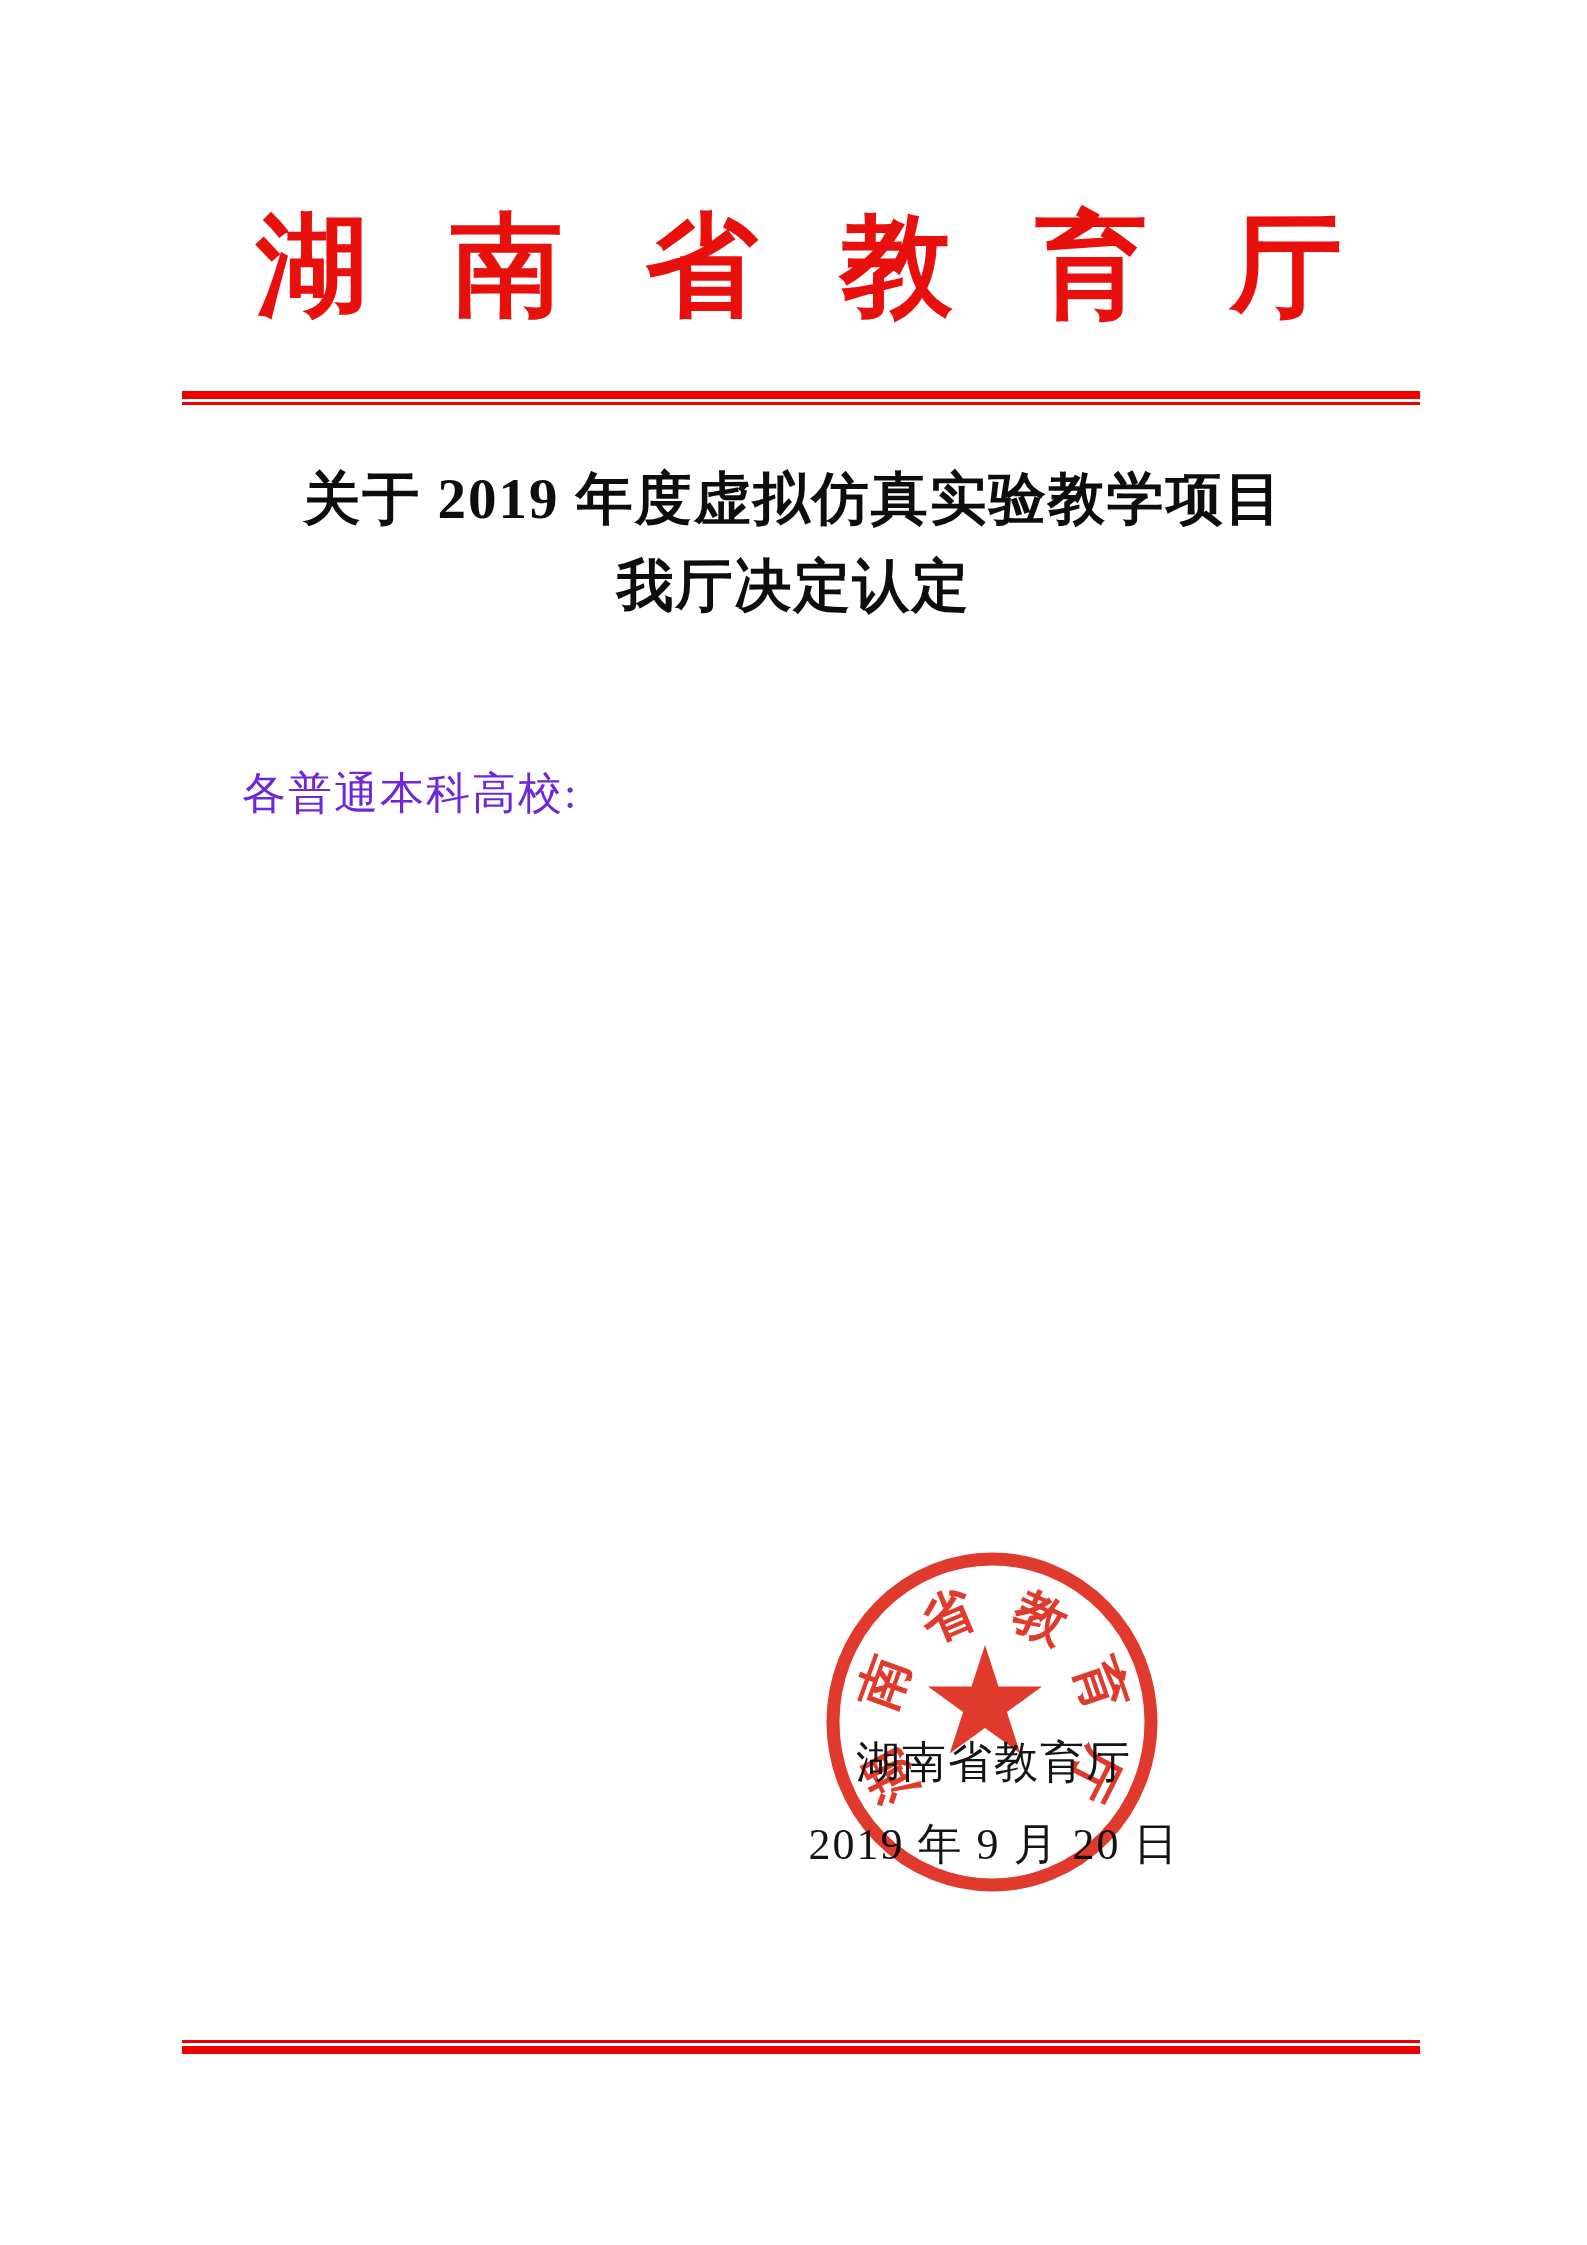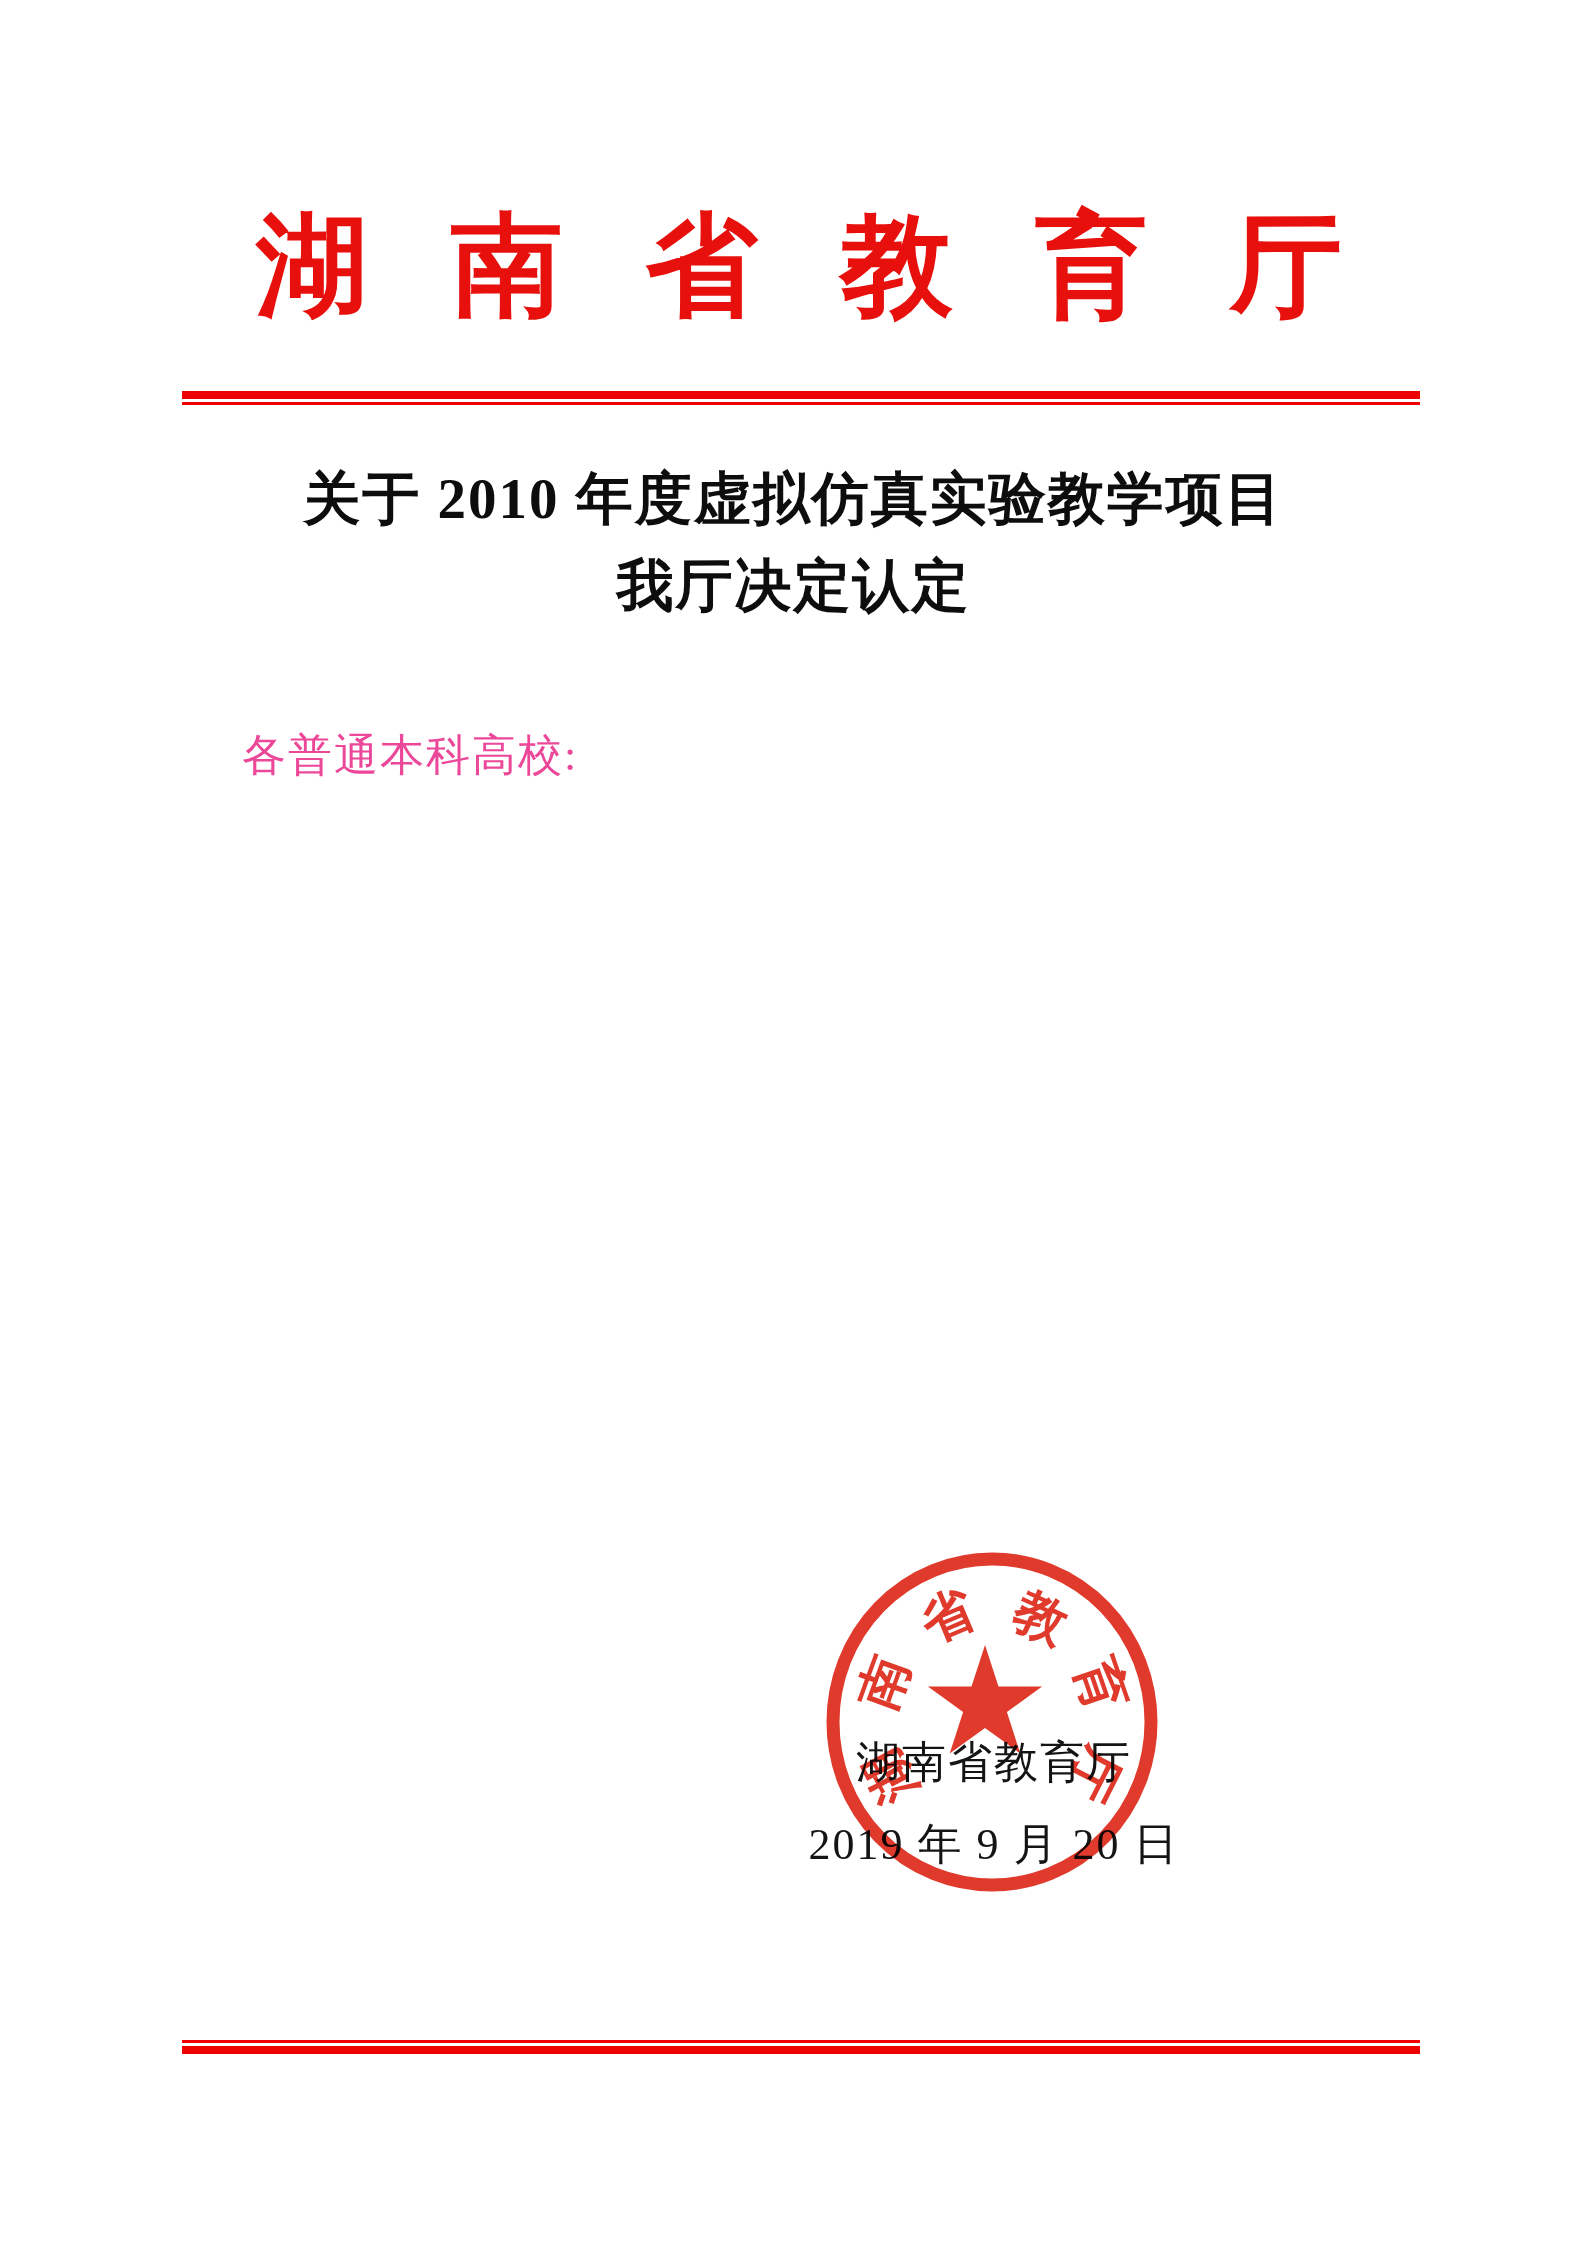--- a/index.html
+++ b/index.html
@@ -29,22 +29,22 @@
   
   .doc-title{
     position:absolute;left:0;top:455px;width:1587px;
     text-align:center;color:#0d0d0d;
     font-size:57px;line-height:87px;font-weight:bold;
     letter-spacing:2px;
   }
   .doc-title .t-line{display:block;}
   
   .body-text{
-    position:absolute;left:242px;top:715px;width:1118px;
-    color:#ec4899;
+    position:absolute;left:242px;top:753px;width:1118px;
+    color:#6d28d9;
     font-size:44px;line-height:81px;
     text-align:justify;letter-spacing:2px;
   }
   .body-text p{margin:0;}
   .body-text p.indent{text-indent:2em;}
   .body-text p.para-space{margin-top:10px;}
   
   .signature{
     position:absolute;left:759px;top:1722px;width:470px;
     text-align:center;color:#141414;
@@ -76,21 +76,21 @@
     <span>厅</span>
   </div>
 
   <div class="rule rule-top">
     <div class="thick"></div>
     <div class="gap"></div>
     <div class="thin"></div>
   </div>
 
   <div class="doc-title">
-    <span class="t-line">关于 2010 年度虚拟仿真实验教学项目</span>
+    <span class="t-line">关于 2019 年度虚拟仿真实验教学项目</span>
     <span class="t-line">我厅决定认定</span>
   </div>
 
   <div class="body-text">
     <p>各普通本科高校:</p>
   </div>
 
   <div class="signature">
     <span class="sig-line">湖南省教育厅</span>
     <span class="sig-line">2019 年 9 月 20 日</span>

